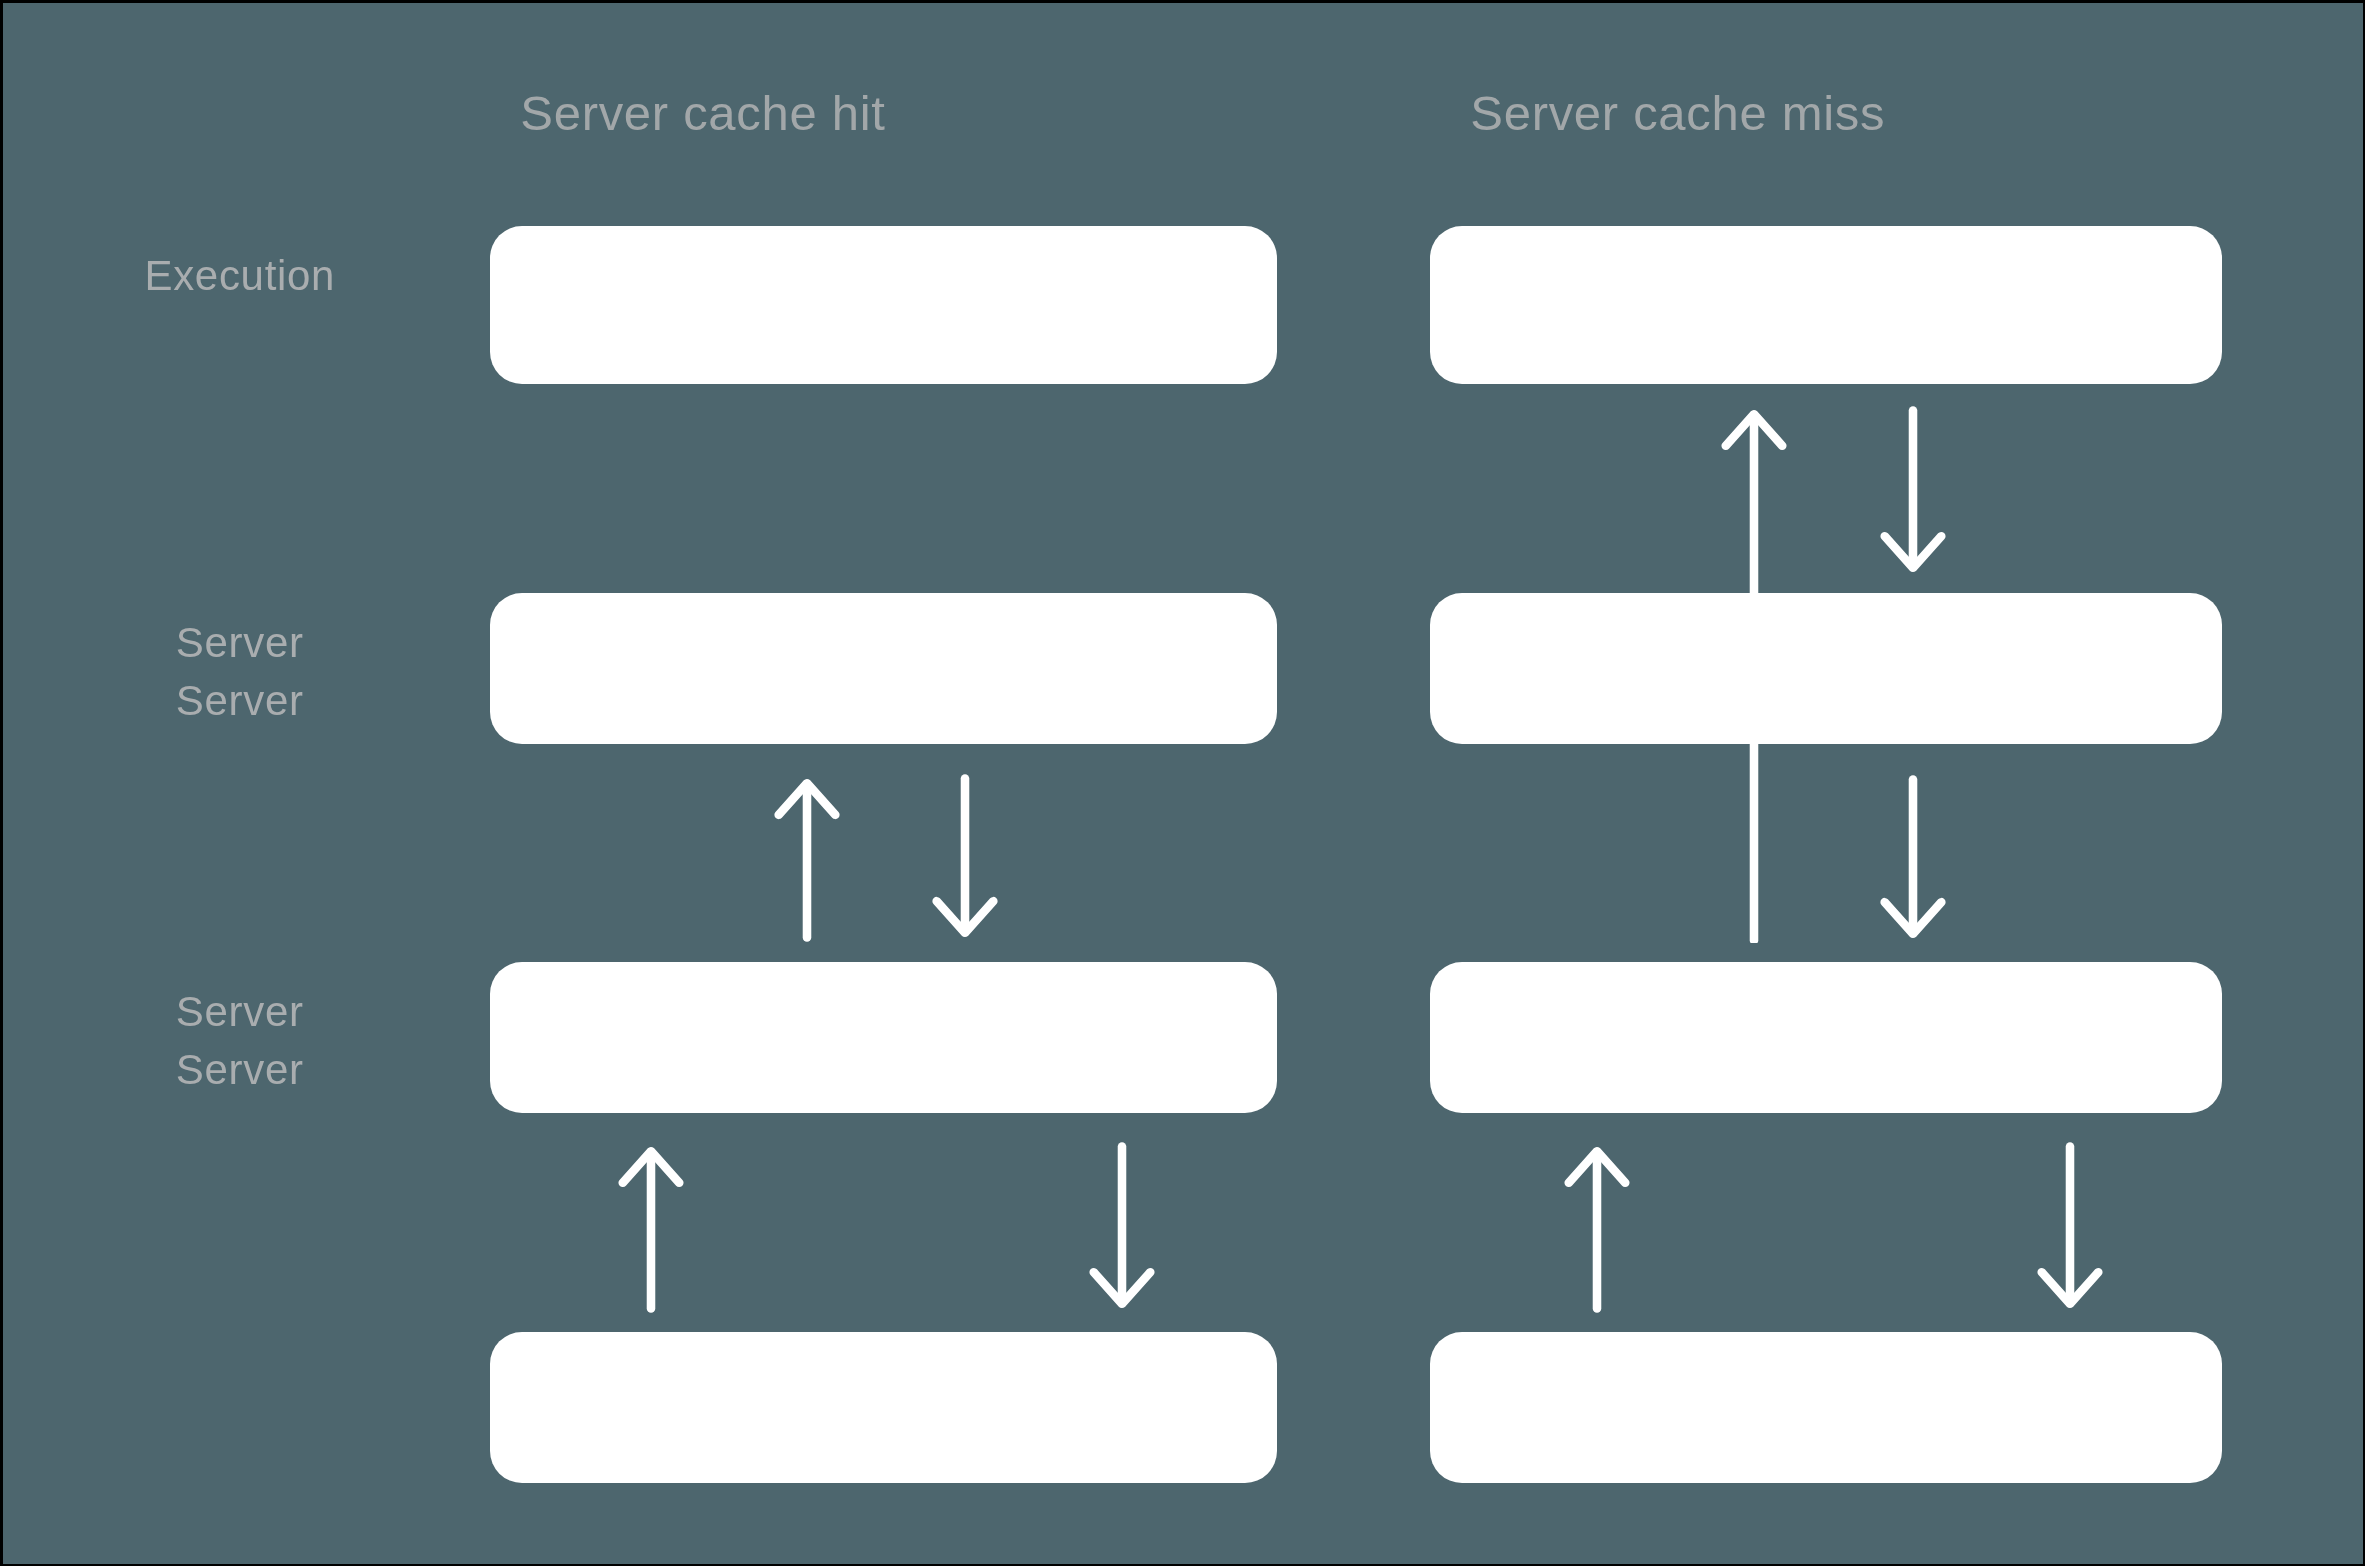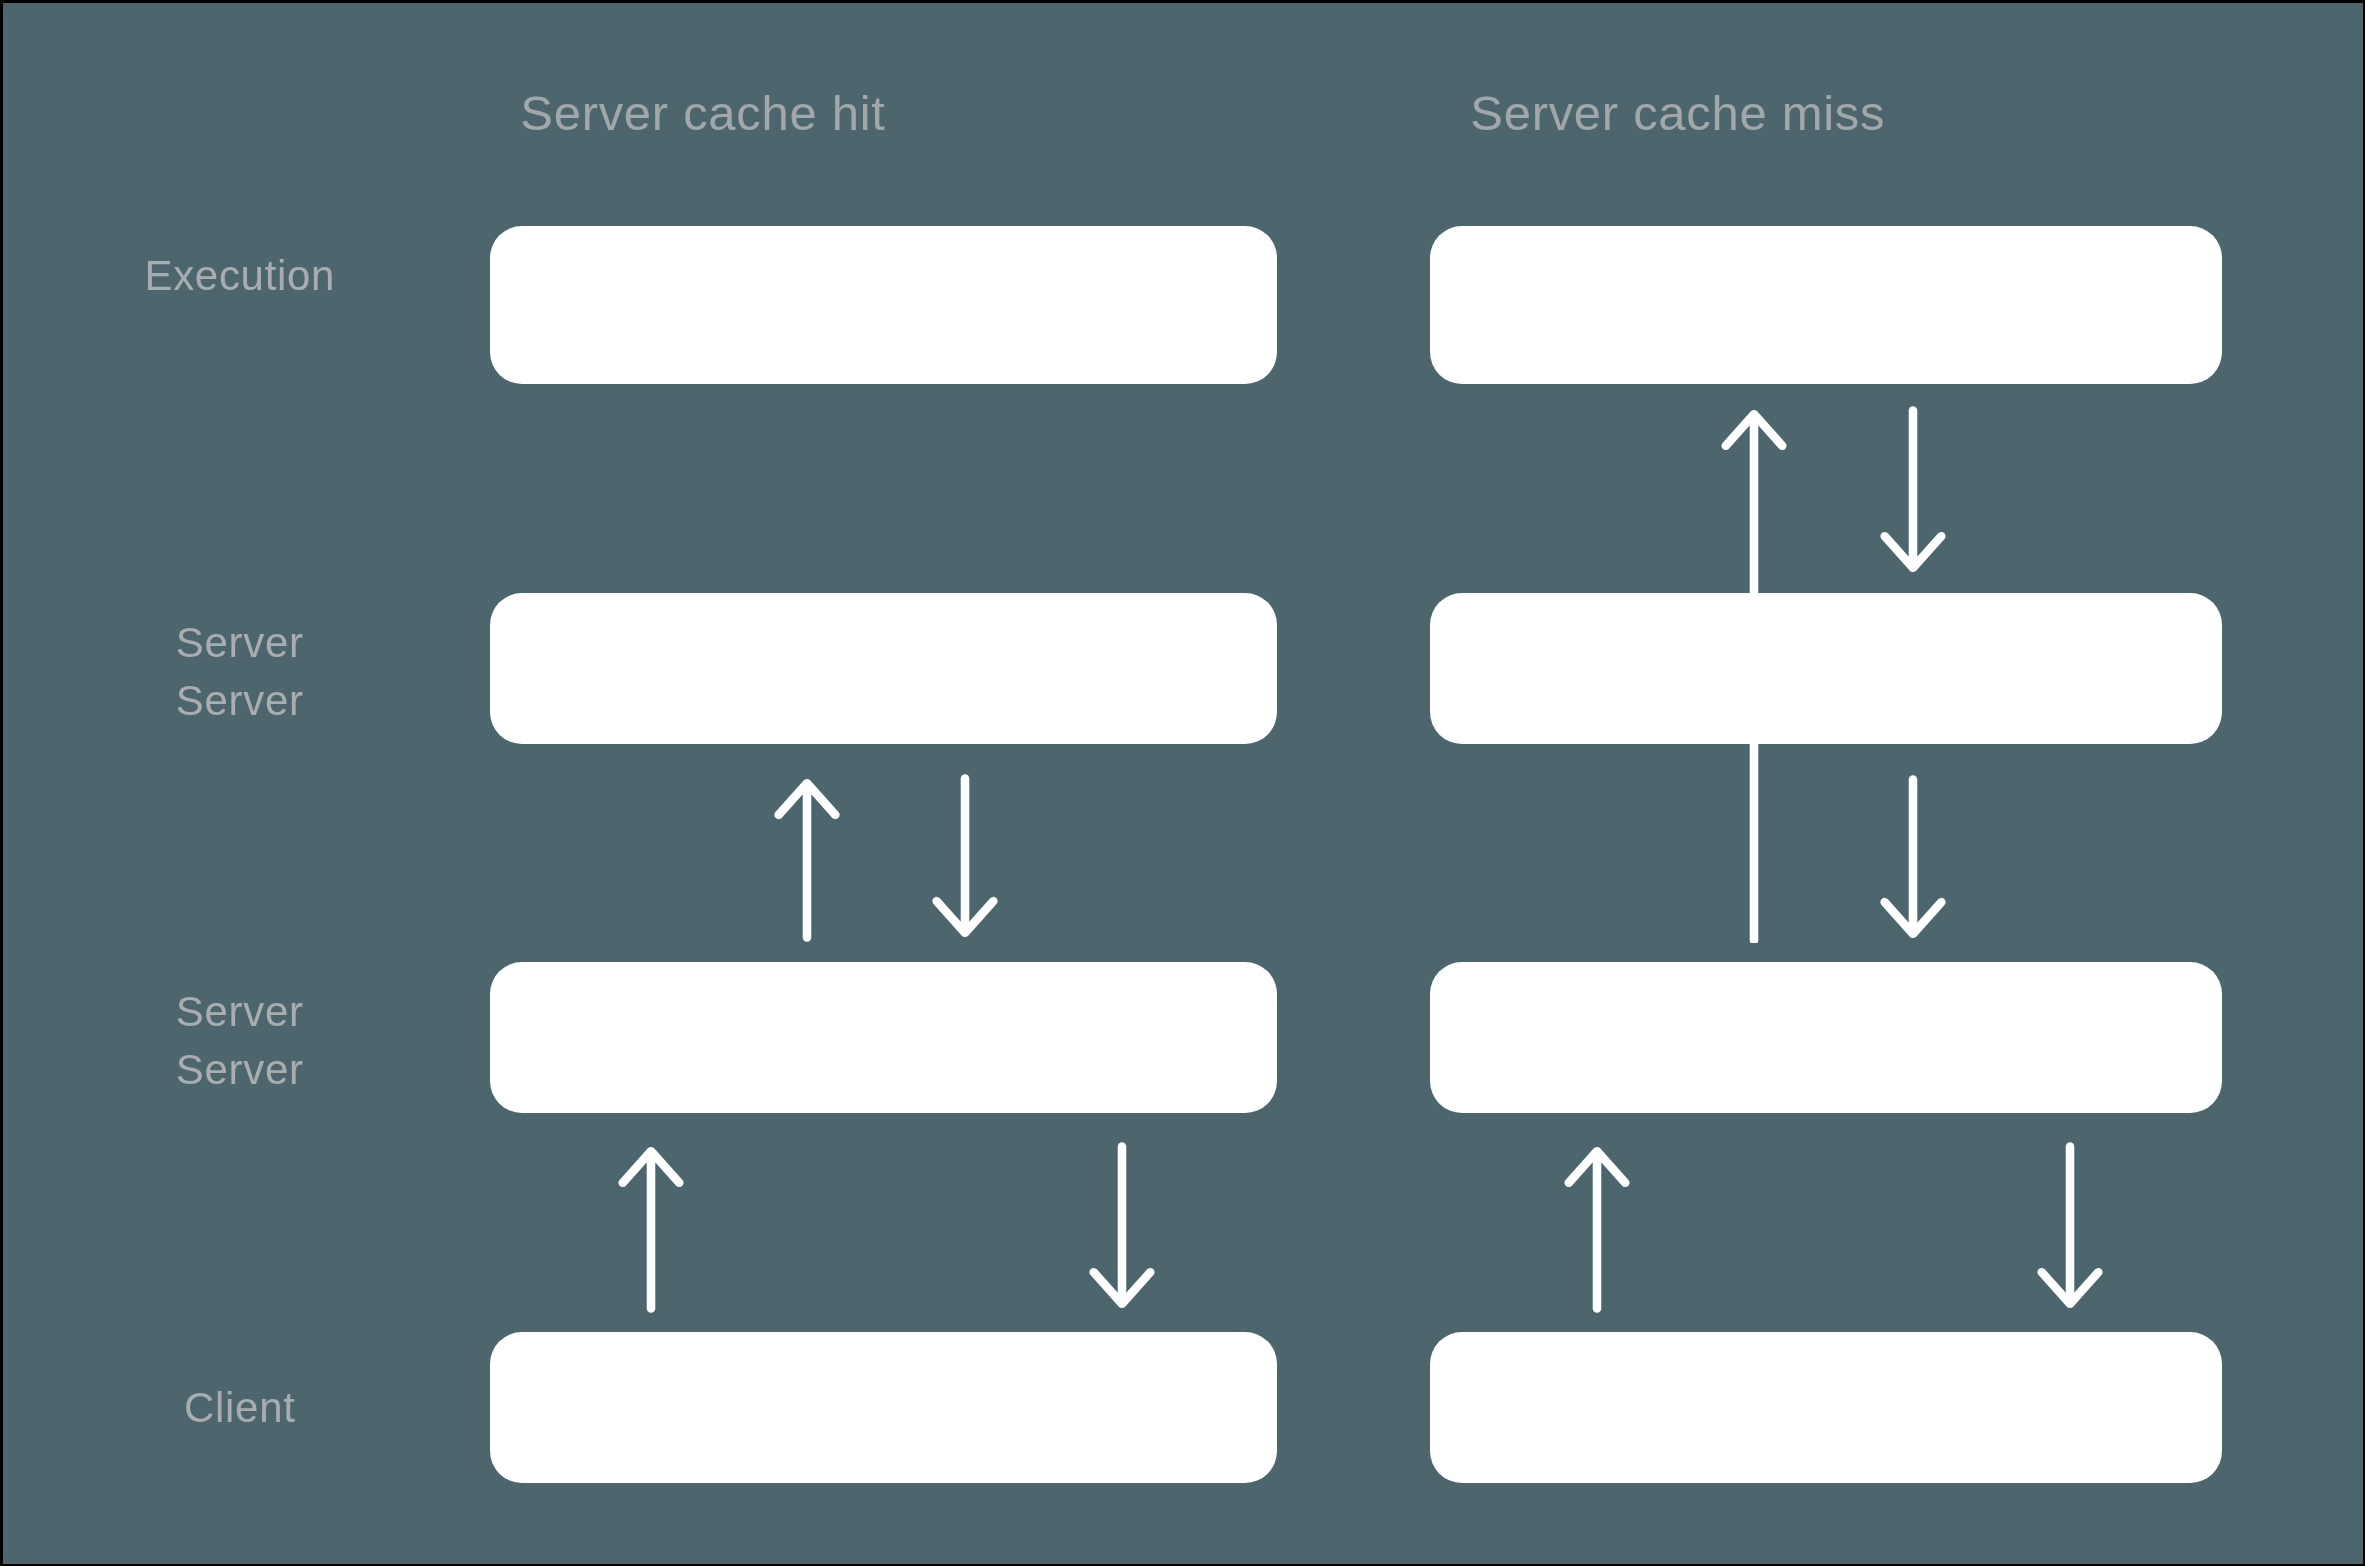--- a/index.html
+++ b/index.html
@@ -74,23 +74,20 @@
       <span class="ll">Execution</span>
     </div>
     <div class="row-label" style="top:611px;">
       <span class="ll">Server</span>
       <span class="ll">Server</span>
     </div>
     <div class="row-label" style="top:980px;">
       <span class="ll">Server</span>
       <span class="ll">Server</span>
     </div>
-    <div class="row-label" style="top:1376px;">
-      <span class="ll">Client</span>
-    </div>
 
     <div class="arrow" style="left:771px;top:771px;">
       <svg width="66" height="168" viewBox="0 0 100 255" fill="none" stroke="currentColor" stroke-width="13" stroke-linecap="round" stroke-linejoin="round">
         <line x1="50" y1="16" x2="50" y2="248"></line>
           <polyline points="7,62 50,14 93,62"></polyline>
       </svg>
     </div>
     <div class="arrow" style="left:929px;top:771px;">
       <svg width="66" height="168" viewBox="0 0 100 255" fill="none" stroke="currentColor" stroke-width="13" stroke-linecap="round" stroke-linejoin="round">
         <line x1="50" y1="7" x2="50" y2="239"></line>

